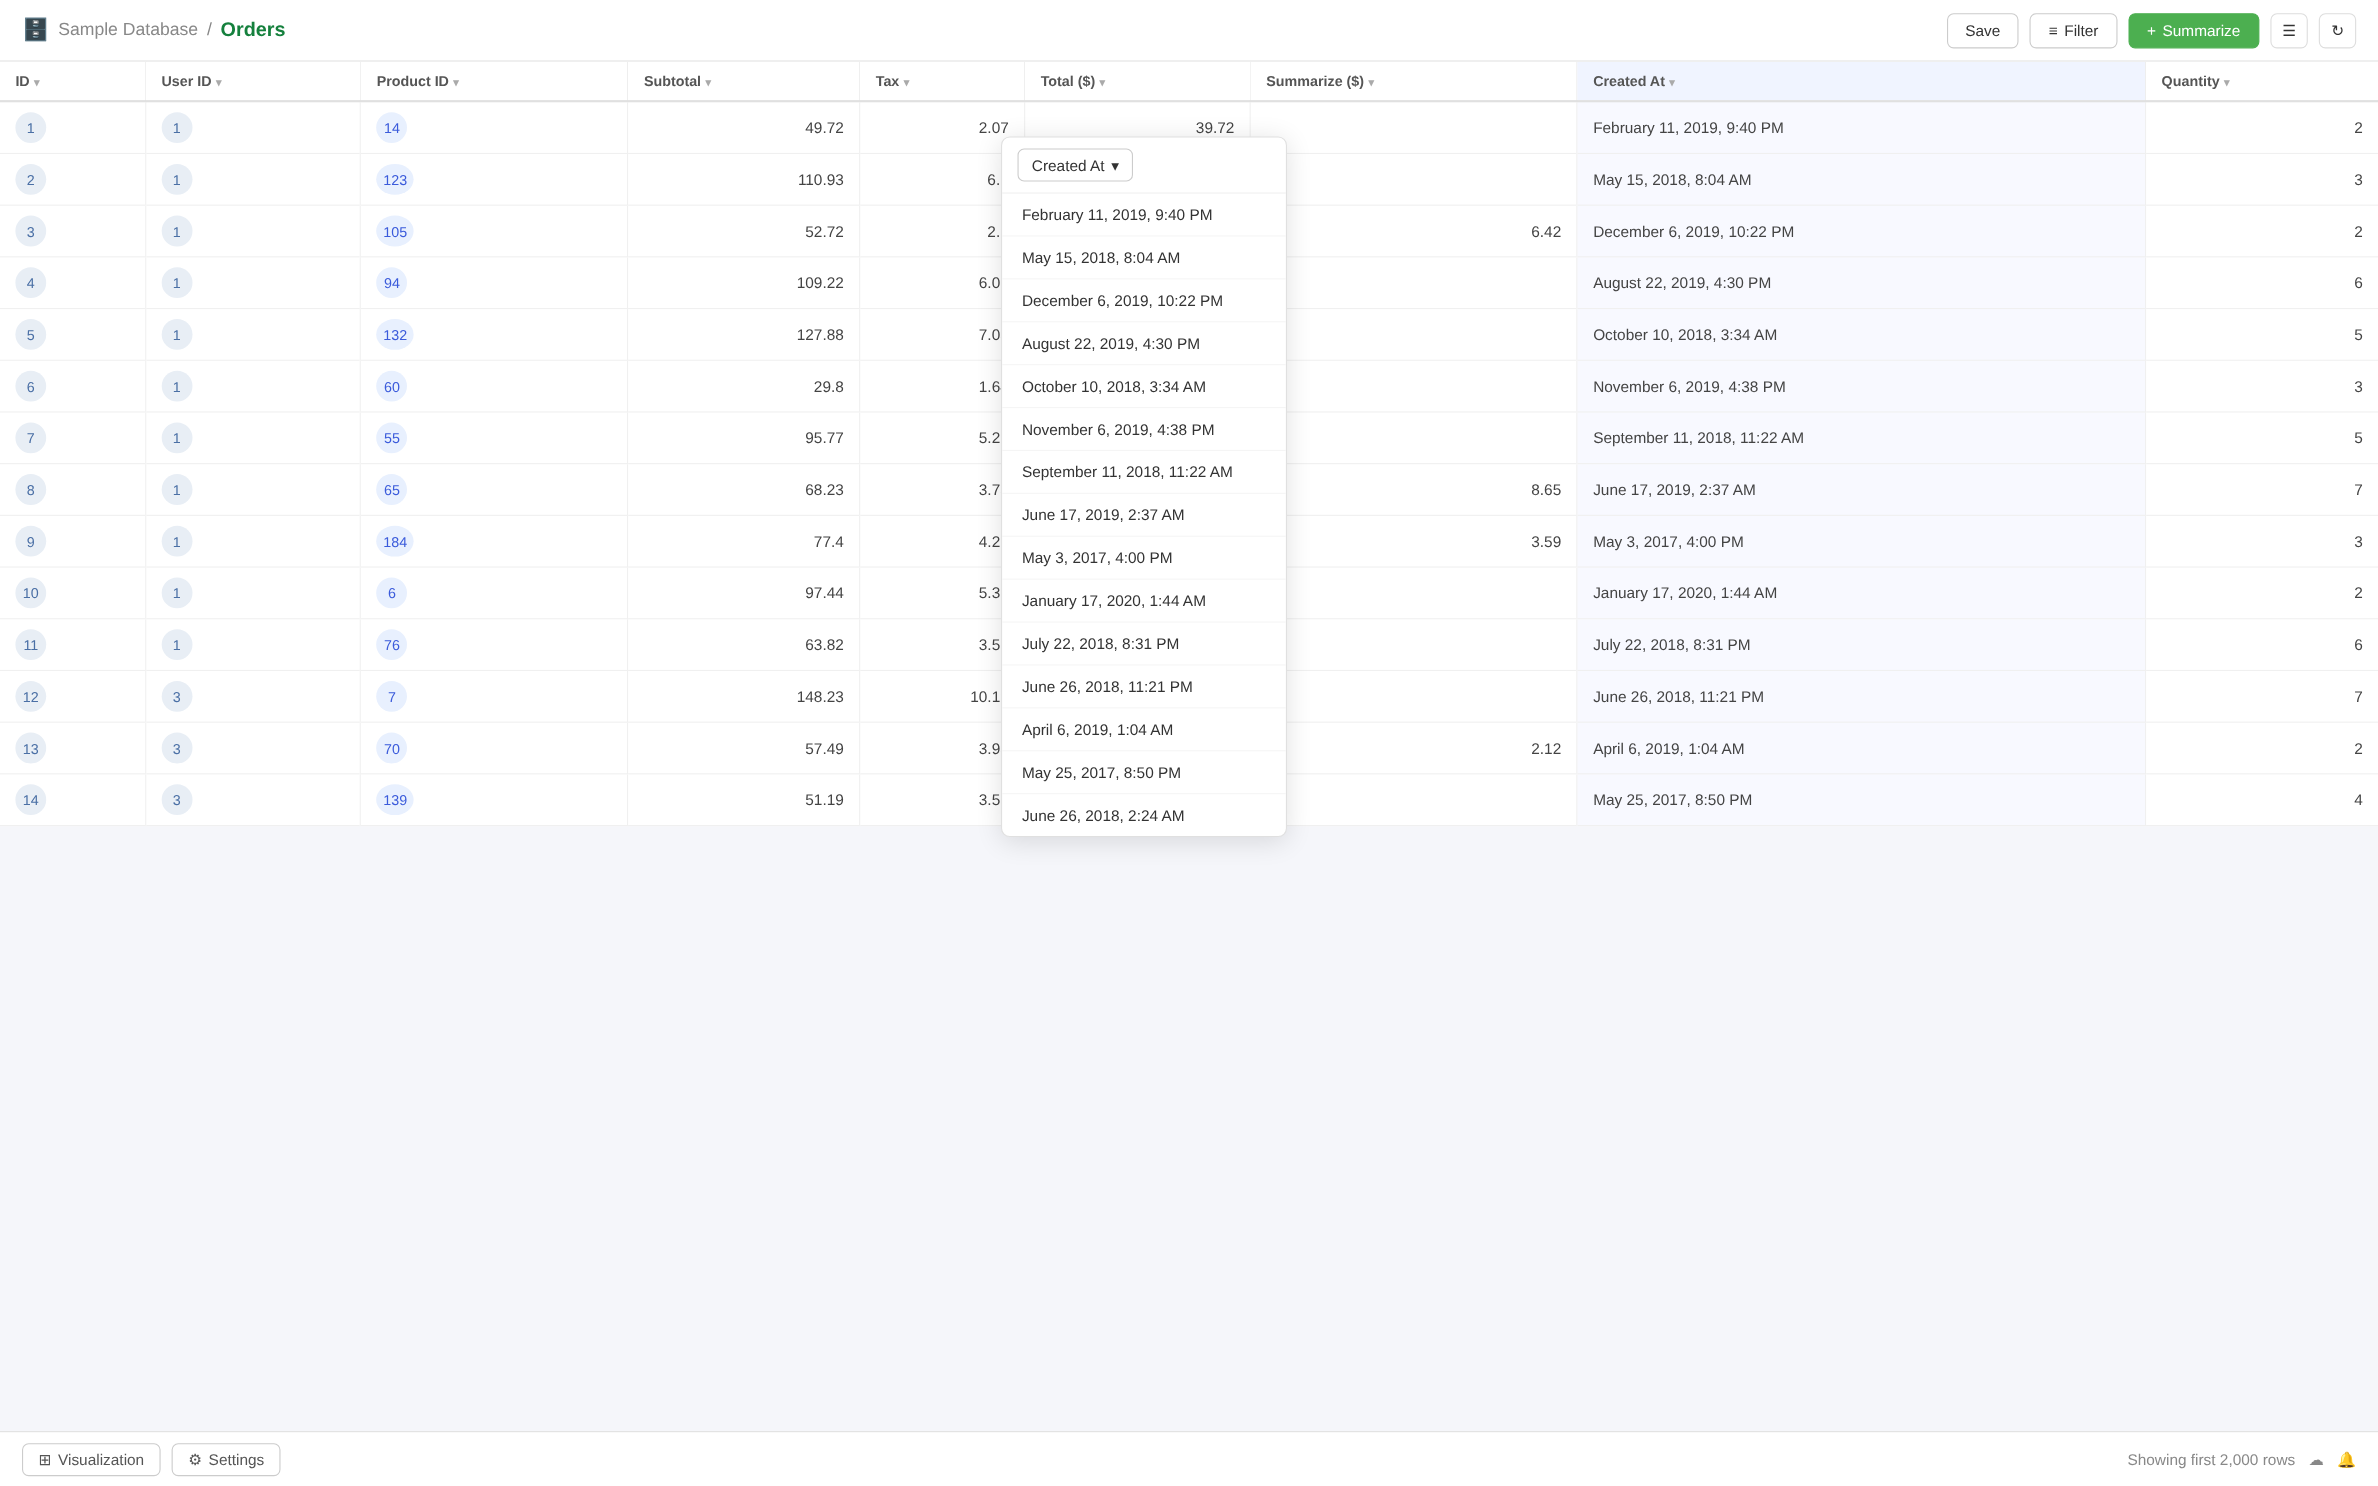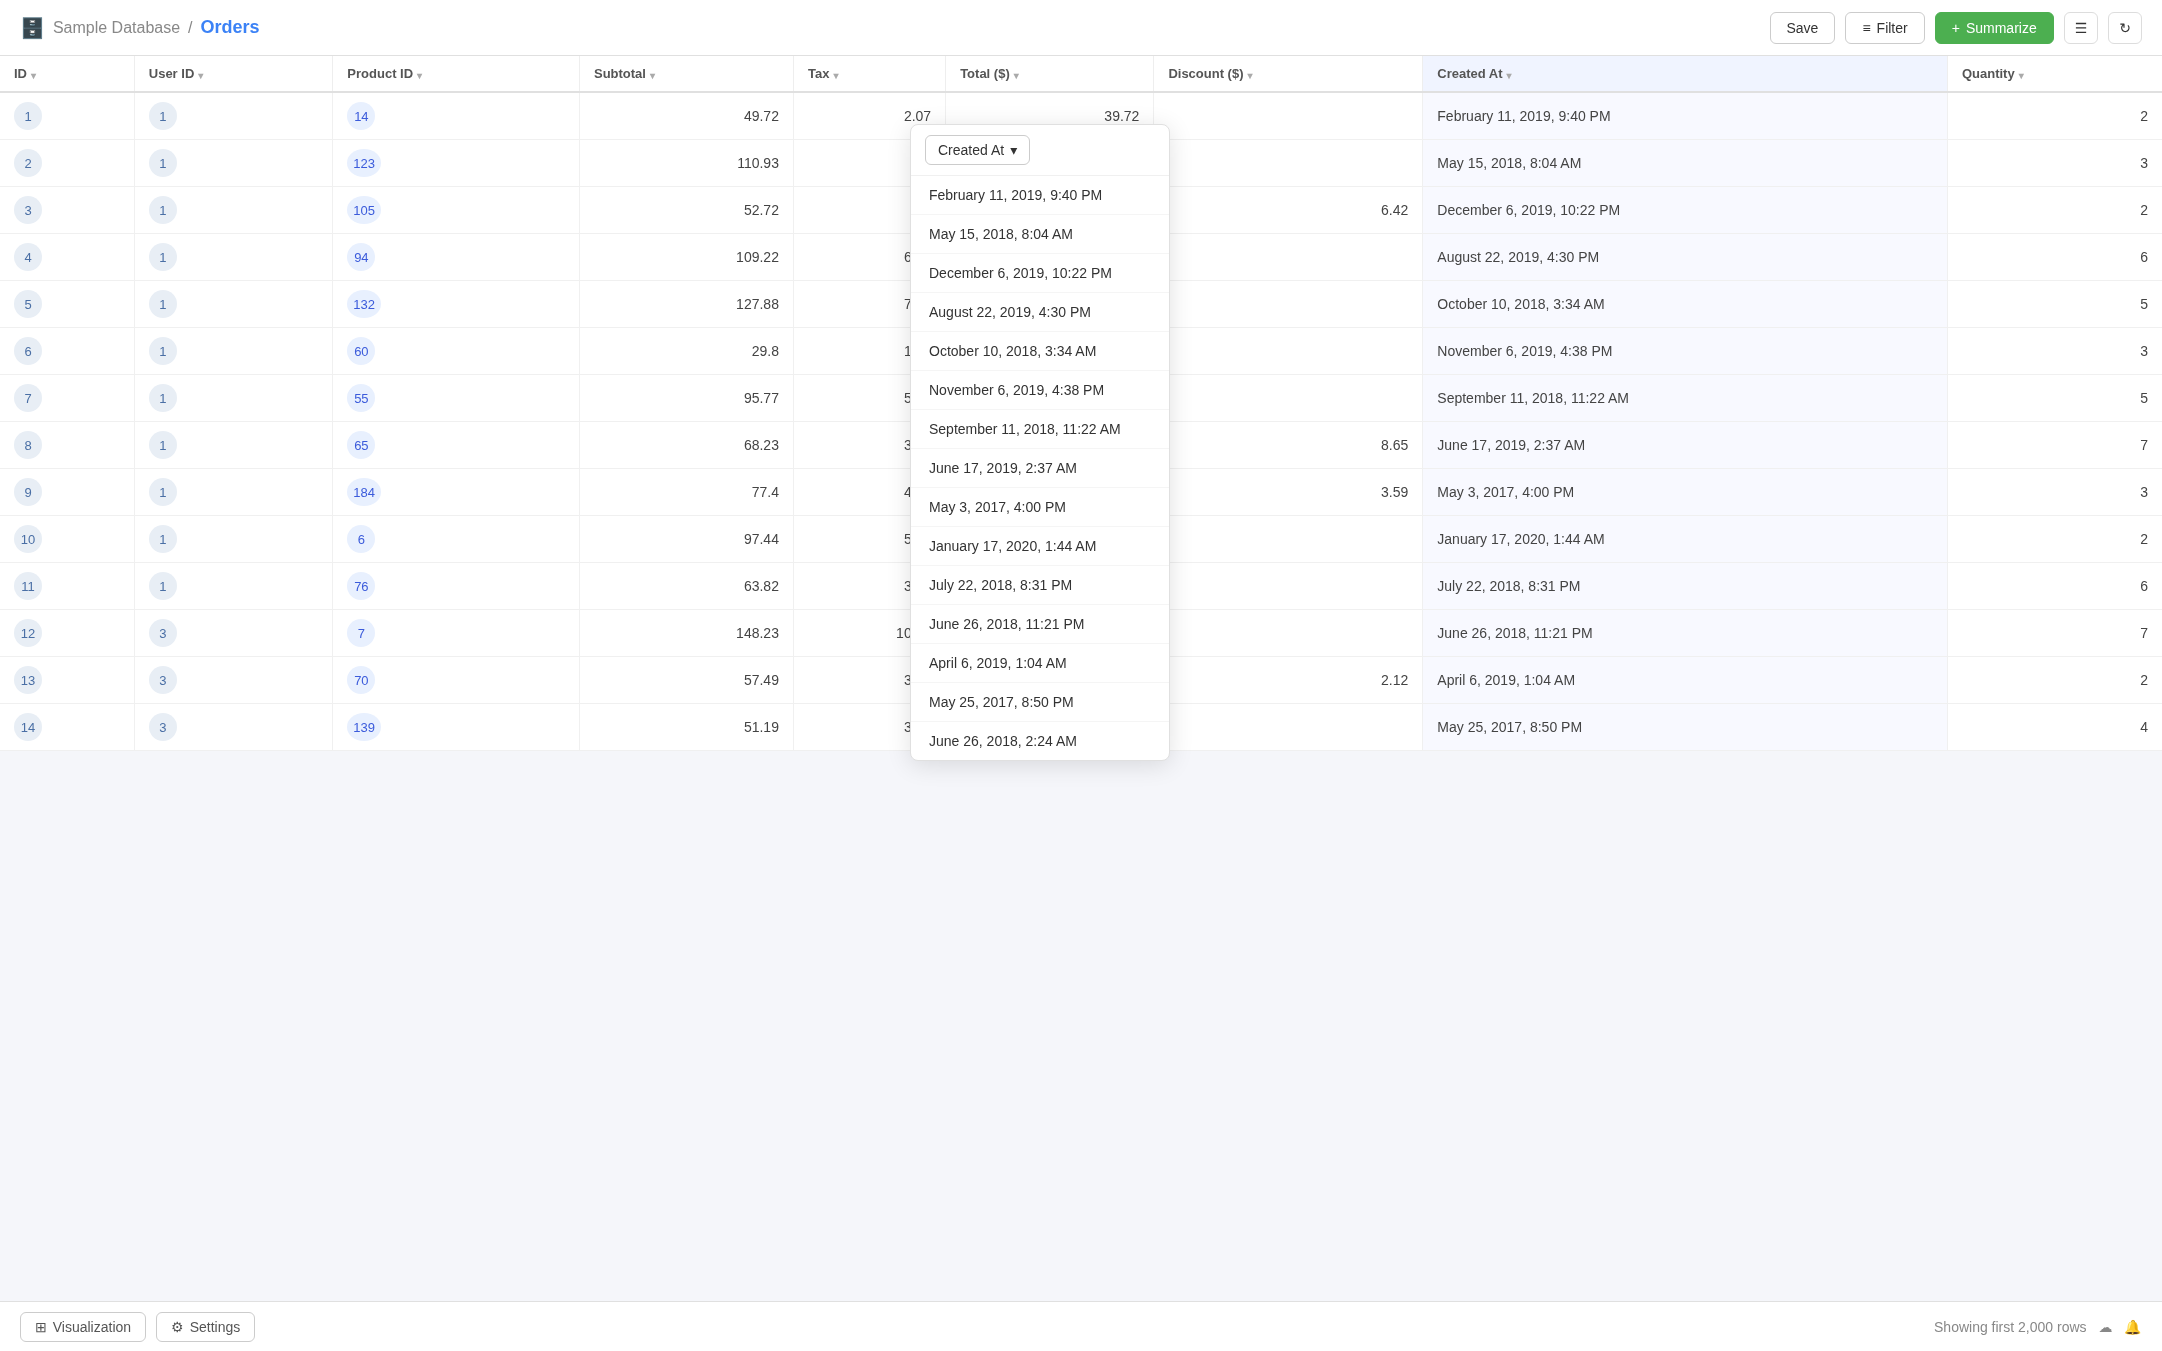--- a/index.html
+++ b/index.html
@@ -7,21 +7,21 @@
 
     
     .header {
       display: flex; align-items: center; justify-content: space-between;
       padding: 10px 20px; background: #fff; border-bottom: 1px solid #e0e0e0;
       height: 56px;
     }
     .header-left { display: flex; align-items: center; gap: 8px; }
     .header-title-secondary { color: #888; font-size: 16px; }
     .header-title-separator { color: #888; font-size: 16px; }
-    .header-title-primary { font-weight: 700; font-size: 18px; color: #3b82f6; }
+    .header-title-primary { font-weight: 700; font-size: 18px; color: #15803d; }
     .header-icon { color: #666; font-size: 20px; }
     .header-right { display: flex; align-items: center; gap: 10px; }
 
     .btn {
       display: flex; align-items: center; gap: 6px;
       padding: 7px 16px; border-radius: 6px; border: 1px solid #ddd;
       background: #fff; cursor: pointer; font-size: 14px; color: #333;
     }
     .btn-save { border: 1px solid #ccc; }
     .btn-filter { border: 1px solid #ccc; }
@@ -163,21 +163,21 @@
           </div>
         </th>
         <th>
           <div class="th-inner">
             <span>Total ($)</span>
             <span class="sort-icon">▾</span>
           </div>
         </th>
         <th>
           <div class="th-inner">
-            <span>Discount ($)</span>
+            <span>Summarize ($)</span>
             <span class="sort-icon">▾</span>
           </div>
         </th>
         <th style="background:#f0f4ff;">
           <div class="th-inner">
             <span>Created At</span>
             <span class="sort-icon">▾</span>
           </div>
         </th>
         <th>

